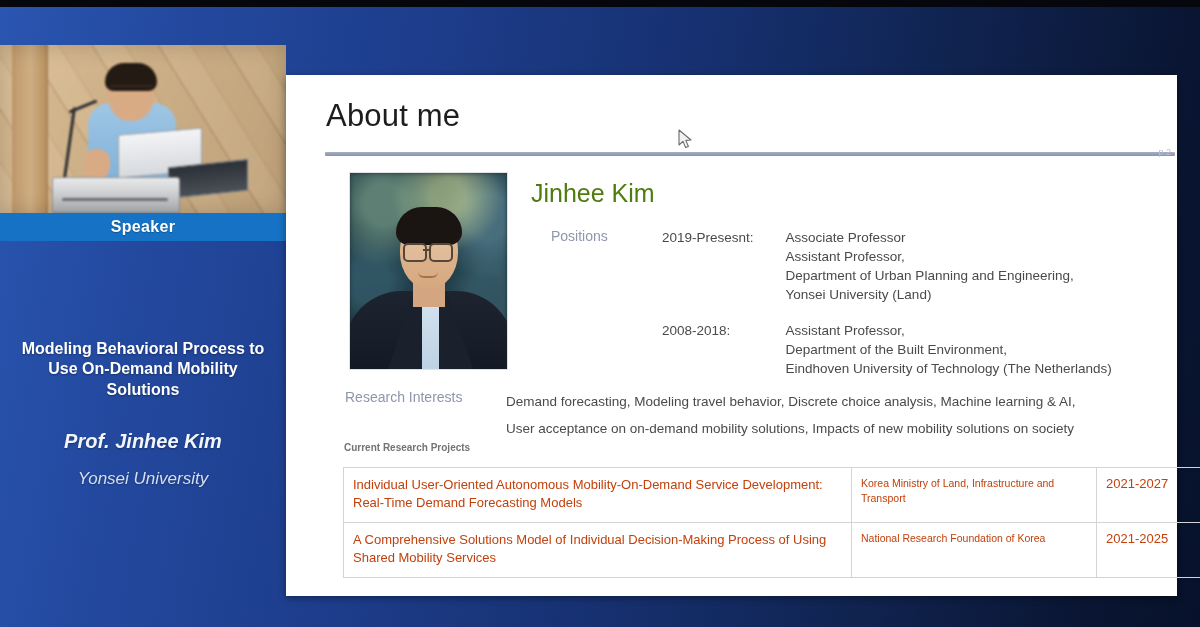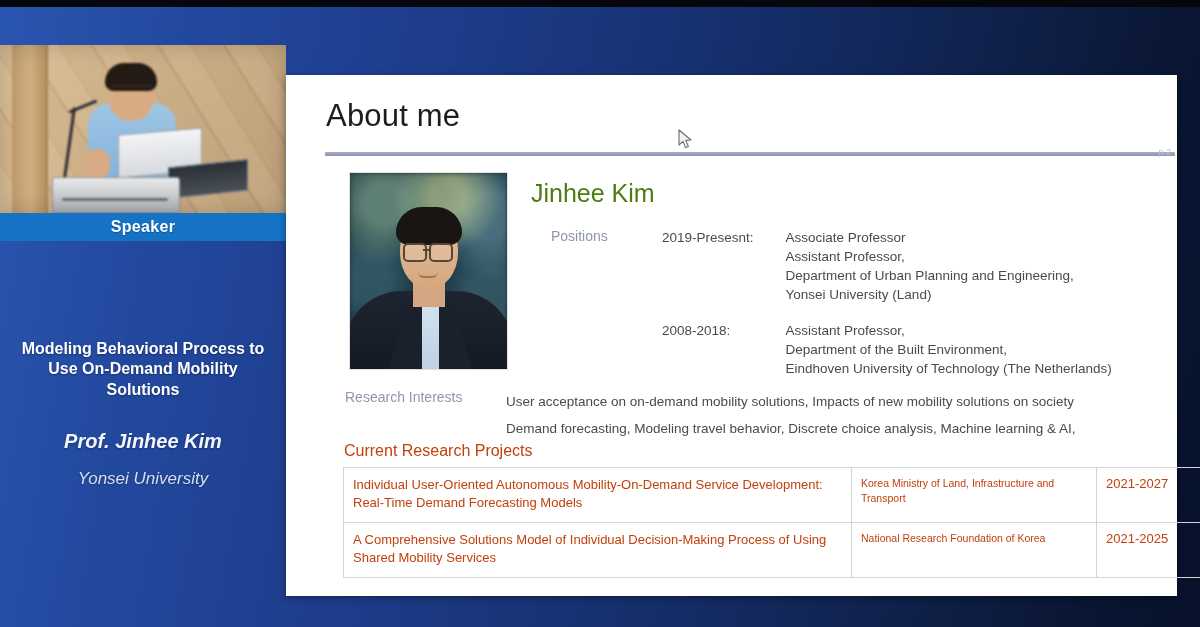--- a/index.html
+++ b/index.html
@@ -375,22 +375,23 @@
     left: 220px; top: 313px;
     width: 660px;
     font-size: 13.5px;
     color: #4a4a4a;
   }
   .ri-lines div { line-height: 2.0; }
 
   .crp-label {
     position: absolute;
     left: 58px; top: 367px;
-    font-size: 16px;
-    color: #c2410c;
+    font-size: 10px;
+    color: #737373;
+    font-weight: bold;
   }
 
   .proj-table {
     position: absolute;
     left: 57px; top: 392px;
     width: 817px;
     border-collapse: collapse;
     table-layout: fixed;
   }
   .proj-table td {
@@ -494,22 +495,22 @@
             <div>Assistant Professor,</div>
             <div>Department of the Built Environment,</div>
             <div>Eindhoven University of Technology (The Netherlands)</div>
           </td>
         </tr>
       </tbody>
     </table>
 
     <div class="ri-label">Research Interests</div>
     <div class="ri-lines">
+      <div>Demand forecasting, Modeling travel behavior, Discrete choice analysis, Machine learning &amp; AI,</div>
       <div>User acceptance on on-demand mobility solutions, Impacts of new mobility solutions on society</div>
-      <div>Demand forecasting, Modeling travel behavior, Discrete choice analysis, Machine learning &amp; AI,</div>
     </div>
 
     <div class="crp-label">Current Research Projects</div>
 
     <table class="proj-table">
       <tbody>
         <tr>
           <td class="c-title">Individual User-Oriented Autonomous Mobility-On-Demand Service Development: Real-Time Demand Forecasting Models</td>
           <td class="c-fund">Korea Ministry of Land, Infrastructure and Transport</td>
           <td class="c-years">2021-2027</td>

